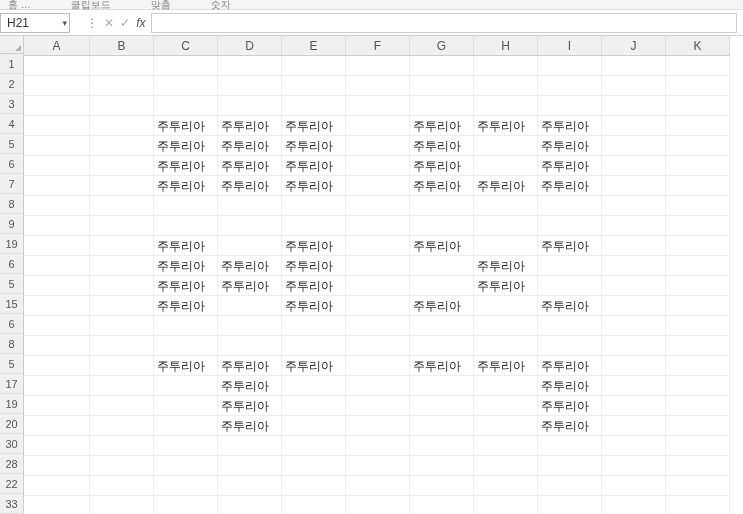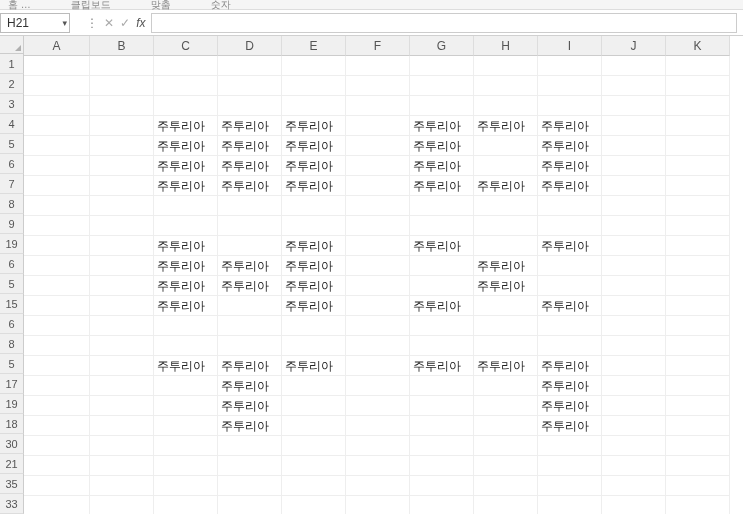--- a/index.html
+++ b/index.html
@@ -188,24 +188,24 @@
         <div class="row-header">9</div>
         <div class="row-header">19</div>
         <div class="row-header">6</div>
         <div class="row-header">5</div>
         <div class="row-header">15</div>
         <div class="row-header">6</div>
         <div class="row-header">8</div>
         <div class="row-header">5</div>
         <div class="row-header">17</div>
         <div class="row-header">19</div>
-        <div class="row-header">18</div>
+        <div class="row-header">20</div>
         <div class="row-header">30</div>
-        <div class="row-header">21</div>
-        <div class="row-header">35</div>
+        <div class="row-header">28</div>
+        <div class="row-header">22</div>
         <div class="row-header">33</div>
       </div>
   </div>
   <div class="grid-wrap">
     <div class="col-headers" id="col-headers">
         <div class="col-header" style="width: 66px;">A</div>
         <div class="col-header" style="width: 64px;">B</div>
         <div class="col-header" style="width: 64px;">C</div>
         <div class="col-header" style="width: 64px;">D</div>
         <div class="col-header" style="width: 64px;">E</div>

